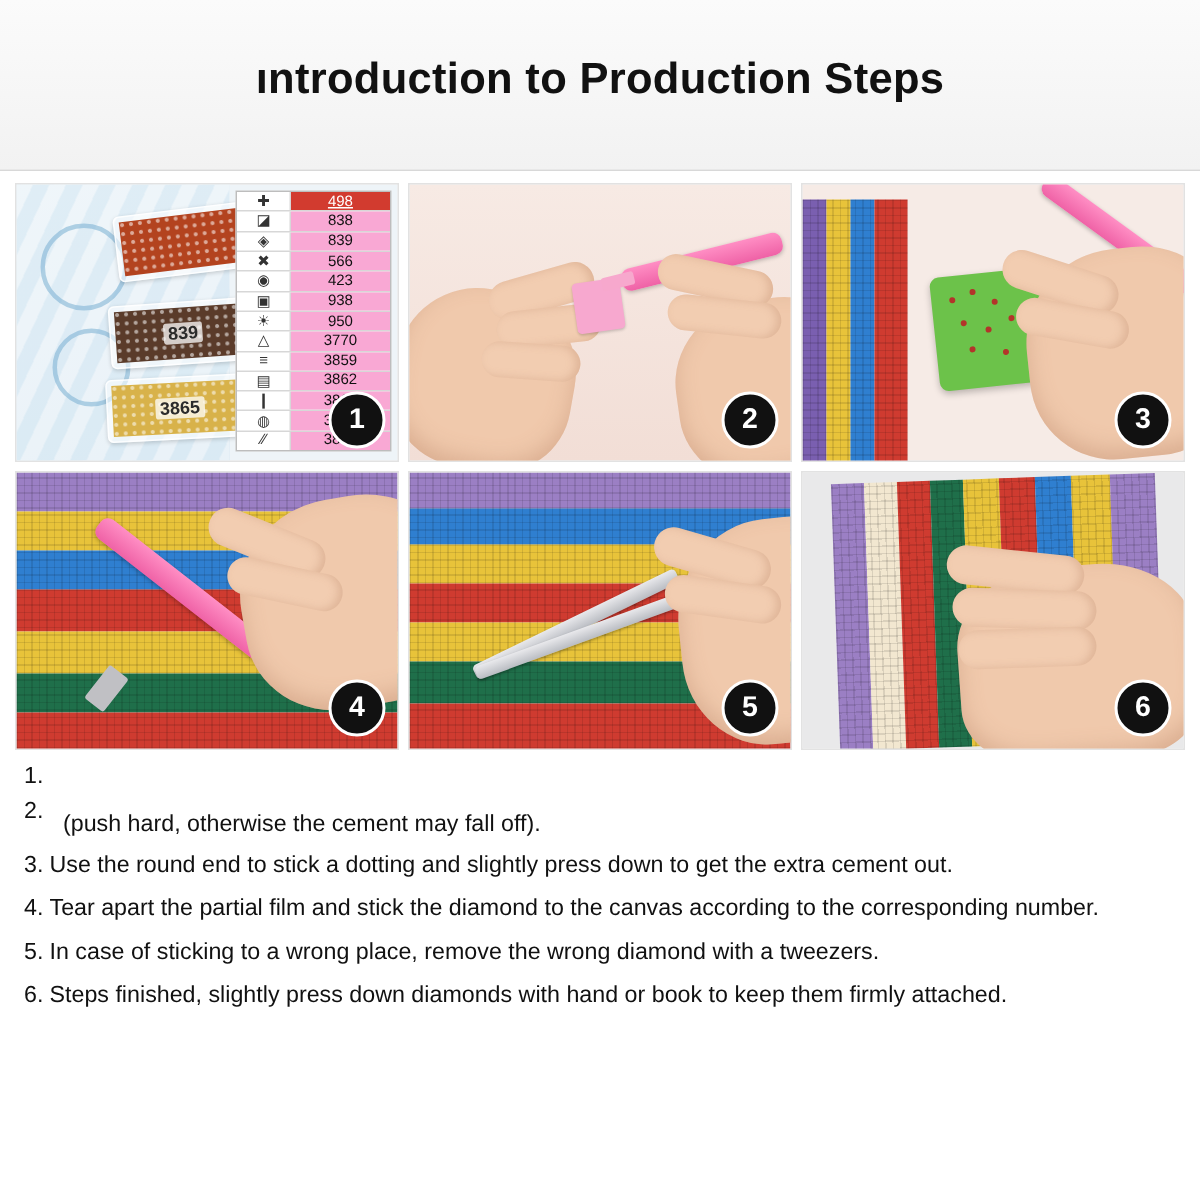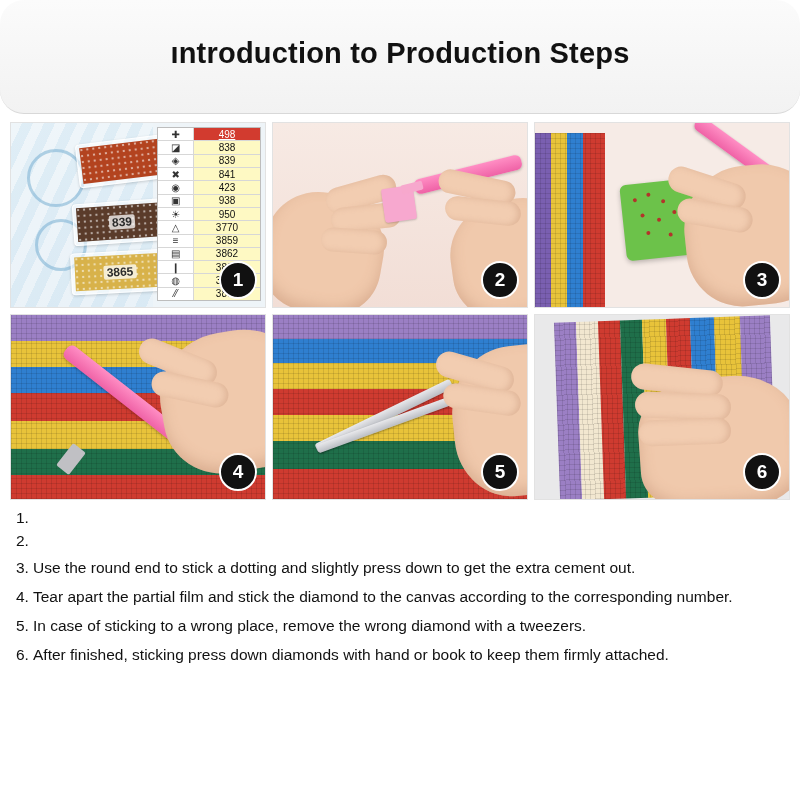--- a/index.html
+++ b/index.html
@@ -10,21 +10,21 @@
     color:#111;
     overflow:hidden;
   }
   .page{position:relative;width:800px;height:800px;}
 
   
   .header{
     height:113px;
     background:linear-gradient(#fbfbfb,#f2f2f2);
     border-bottom:1px solid #d8d8d8;
-    display:flex;flex-direction:column;align-items:center;justify-content:center;border-radius:24px;
+    display:flex;flex-direction:column;align-items:center;justify-content:center;
   }
   .title-en{
     font-size:29px;font-weight:bold;letter-spacing:.2px;
     color:#111;margin:0 0 6px 0;
   }
   .title-ru{
     font-size:23px;color:#111;margin:0;font-weight:normal;
   }
 
   
@@ -92,21 +92,21 @@
     flex:1;display:flex;align-items:center;border-bottom:1px solid #d7d7d7;
   }
   .trow:last-child{border-bottom:none;}
   .tsym{
     width:34%;display:flex;align-items:center;justify-content:center;
     border-right:1px solid #d7d7d7;height:100%;
     font-size:10px;color:#333;
   }
   .tnum{
     flex:1;text-align:center;font-size:10px;color:#111;
-    background:#fef9c3;height:100%;display:flex;align-items:center;justify-content:center;
+    background:#f9a8d4;height:100%;display:flex;align-items:center;justify-content:center;
   }
   .tnum.red{background:#d23b2f;color:#fff;text-decoration:underline;}
 
   
   .hand{
     position:absolute;background:#f0c9ac;border-radius:45% 45% 40% 40%;
     box-shadow:inset 0 -6px 14px rgba(190,140,110,.45);
   }
   .finger{position:absolute;background:#f2cdb1;border-radius:14px;box-shadow:inset -3px 0 6px rgba(195,145,115,.4);}
   .pen{
@@ -196,21 +196,21 @@
         <div class="trow">
           <div class="tsym">◪</div>
           <div class="tnum">838</div>
         </div>
         <div class="trow">
           <div class="tsym">◈</div>
           <div class="tnum">839</div>
         </div>
         <div class="trow">
           <div class="tsym">✖</div>
-          <div class="tnum">841</div>
+          <div class="tnum">566</div>
         </div>
         <div class="trow">
           <div class="tsym">◉</div>
           <div class="tnum">423</div>
         </div>
         <div class="trow">
           <div class="tsym">▣</div>
           <div class="tnum">938</div>
         </div>
         <div class="trow">
@@ -369,37 +369,38 @@
 
     <div class="step">
       <div class="n">1.</div>
       <div class="txt">
       </div>
     </div>
 
     <div class="step">
       <div class="n">2.</div>
       <div class="txt">
+        <span class="sub">(push hard, otherwise the cement may fall off).</span>
       </div>
     </div>
 
     <div class="step" style="margin-top:10px;">
       <div class="n">3.</div>
       <div class="txt"><span>Use the round end to stick a dotting and slightly press down to get the extra cement out.</span></div>
     </div>
 
     <div class="step" style="margin-top:13px;">
       <div class="n">4.</div>
       <div class="txt"><span>Tear apart the partial film and stick the diamond to the canvas according to the corresponding number.</span></div>
     </div>
 
     <div class="step" style="margin-top:13px;">
       <div class="n">5.</div>
       <div class="txt"><span>In case of sticking to a wrong place, remove the wrong diamond with a tweezers.</span></div>
     </div>
 
     <div class="step" style="margin-top:13px;">
       <div class="n">6.</div>
-      <div class="txt"><span>After finished, sticking press down diamonds with hand or book to keep them firmly attached.</span></div>
+      <div class="txt"><span>Steps finished, slightly press down diamonds with hand or book to keep them firmly attached.</span></div>
     </div>
 
   </div>
 </div>
 
 </body></html>

